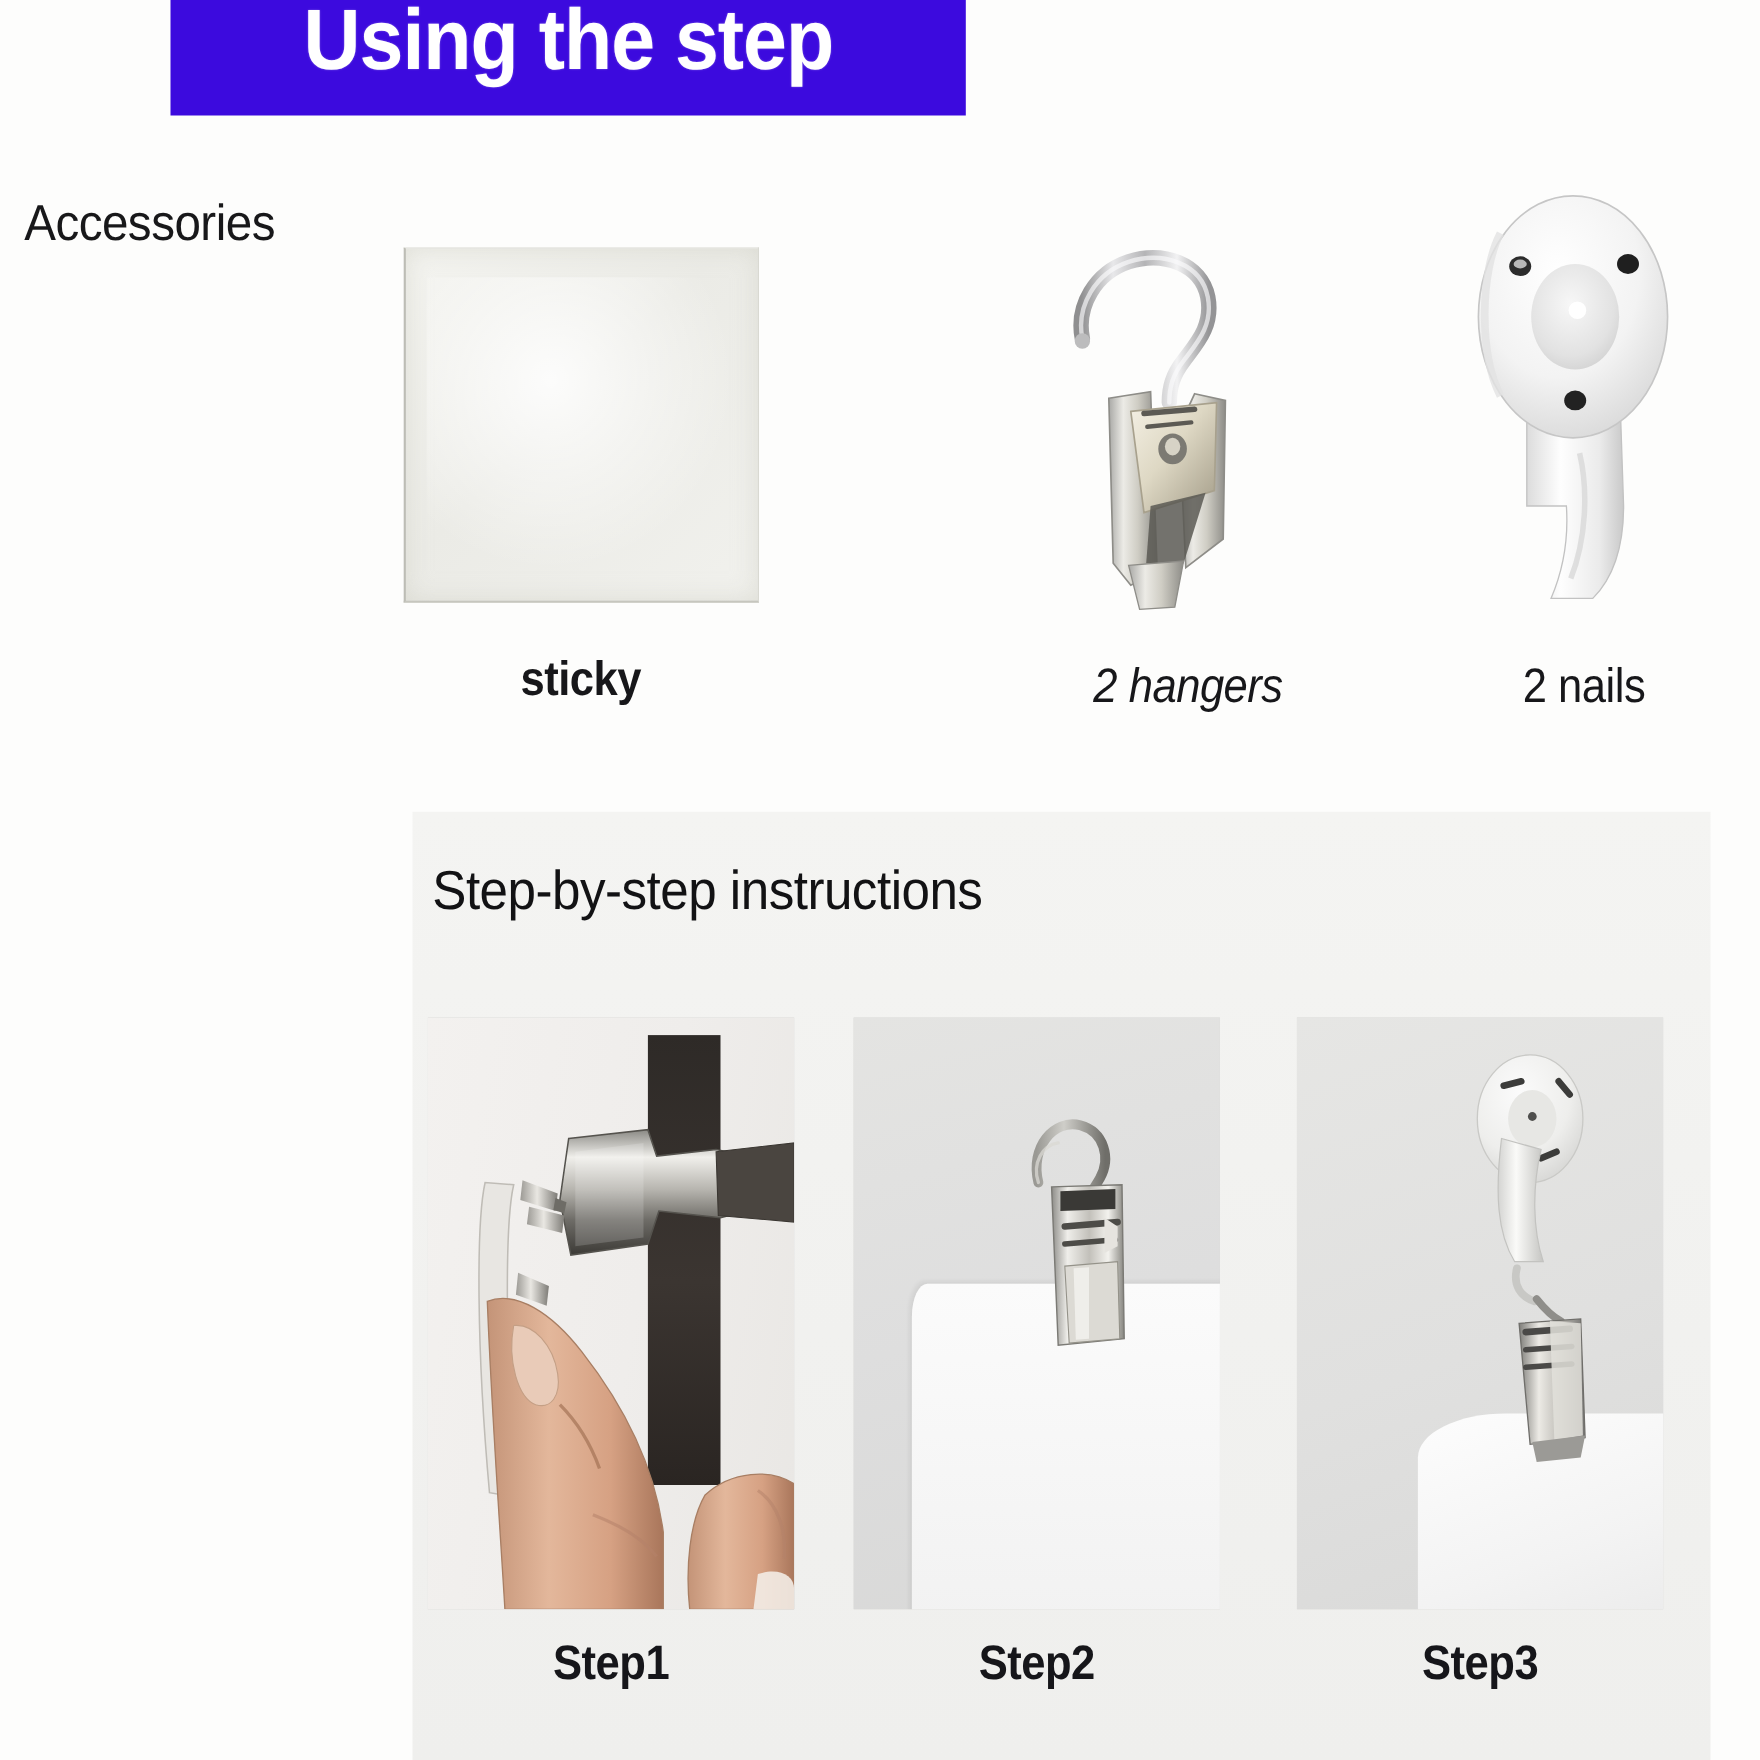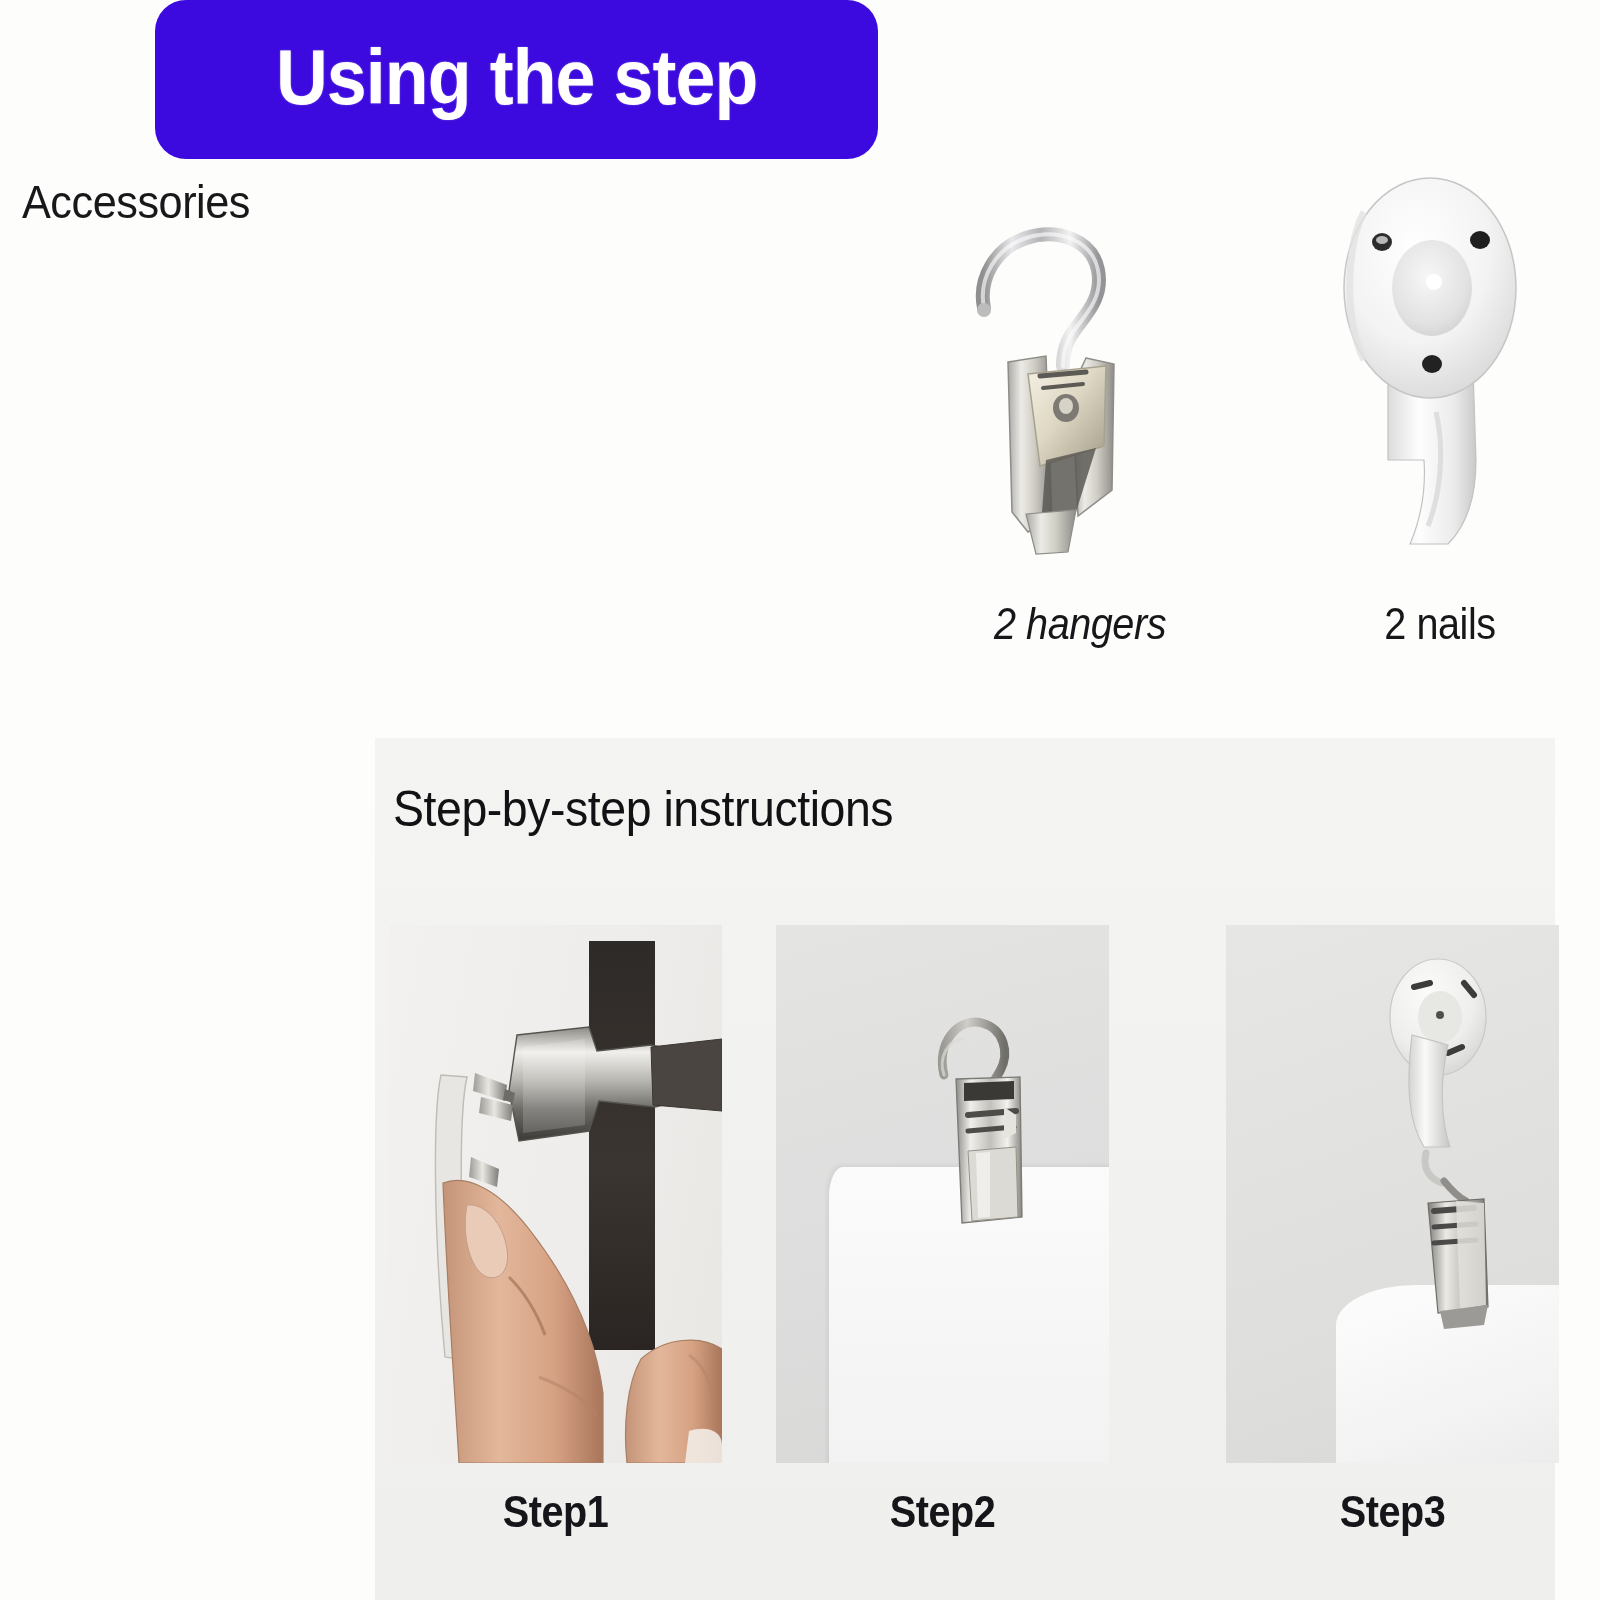--- a/index.html
+++ b/index.html
@@ -15,27 +15,26 @@
     font-family: "Liberation Sans", sans-serif;
     background: #fdfdfc;
   }
 
   
   .banner {
     position: absolute;
     left: 155px;
     top: 0px;
     width: 723px;
-    height: 159px;
+    height: 105px;
     background: #3c0ade;
     display: flex;
-    align-items: center;
+    align-items: flex-start;
     justify-content: center;
     overflow: hidden;
-    border-radius: 31px;
   }
   .banner-title {
     color: #ffffff;
     font-size: 78px;
     font-weight: bold;
     letter-spacing: -1px;
     line-height: 1;
     transform: scaleX(0.92) translateY(-3px);
     white-space: nowrap;
     text-shadow: 0 0 2px rgba(255,255,255,0.35);
@@ -136,21 +135,21 @@
     height: 600px;
     font-weight: bold;
   }
   .step-cell {
     position: absolute;
     top: 0;
     width: 333px;
   }
   .step-cell:nth-child(1) { left: 0px; }
   .step-cell:nth-child(2) { left: 387px; }
-  .step-cell:nth-child(3) { left: 790px; margin-left: 47px; }
+  .step-cell:nth-child(3) { left: 790px; }
 
   .step-photo {
     width: 333px;
     height: 538px;
     position: relative;
     overflow: hidden;
     background: #d7d7d5;
   }
   .step-caption {
     margin-top: 27px;
@@ -214,20 +213,24 @@
 <body>
 
 <div class="banner">
   <div class="banner-title">Using the step</div>
 </div>
 
 <div class="accessories-label">Accessories</div>
 
 <div class="acc-row">
 
+  <div class="acc-item acc-sticky">
+    <div class="sticky-pad"></div>
+    <div class="acc-caption">sticky</div>
+  </div>
 
   <div class="acc-item acc-hanger">
     <div class="hanger-art">
       <svg width="360" height="420" viewBox="0 0 360 420">
         <defs>
           <linearGradient id="steel" x1="0" y1="0" x2="1" y2="0">
             <stop offset="0%" stop-color="#8f8f90"></stop>
             <stop offset="25%" stop-color="#e8e8ea"></stop>
             <stop offset="50%" stop-color="#b4b4b6"></stop>
             <stop offset="75%" stop-color="#f2f2f3"></stop>

